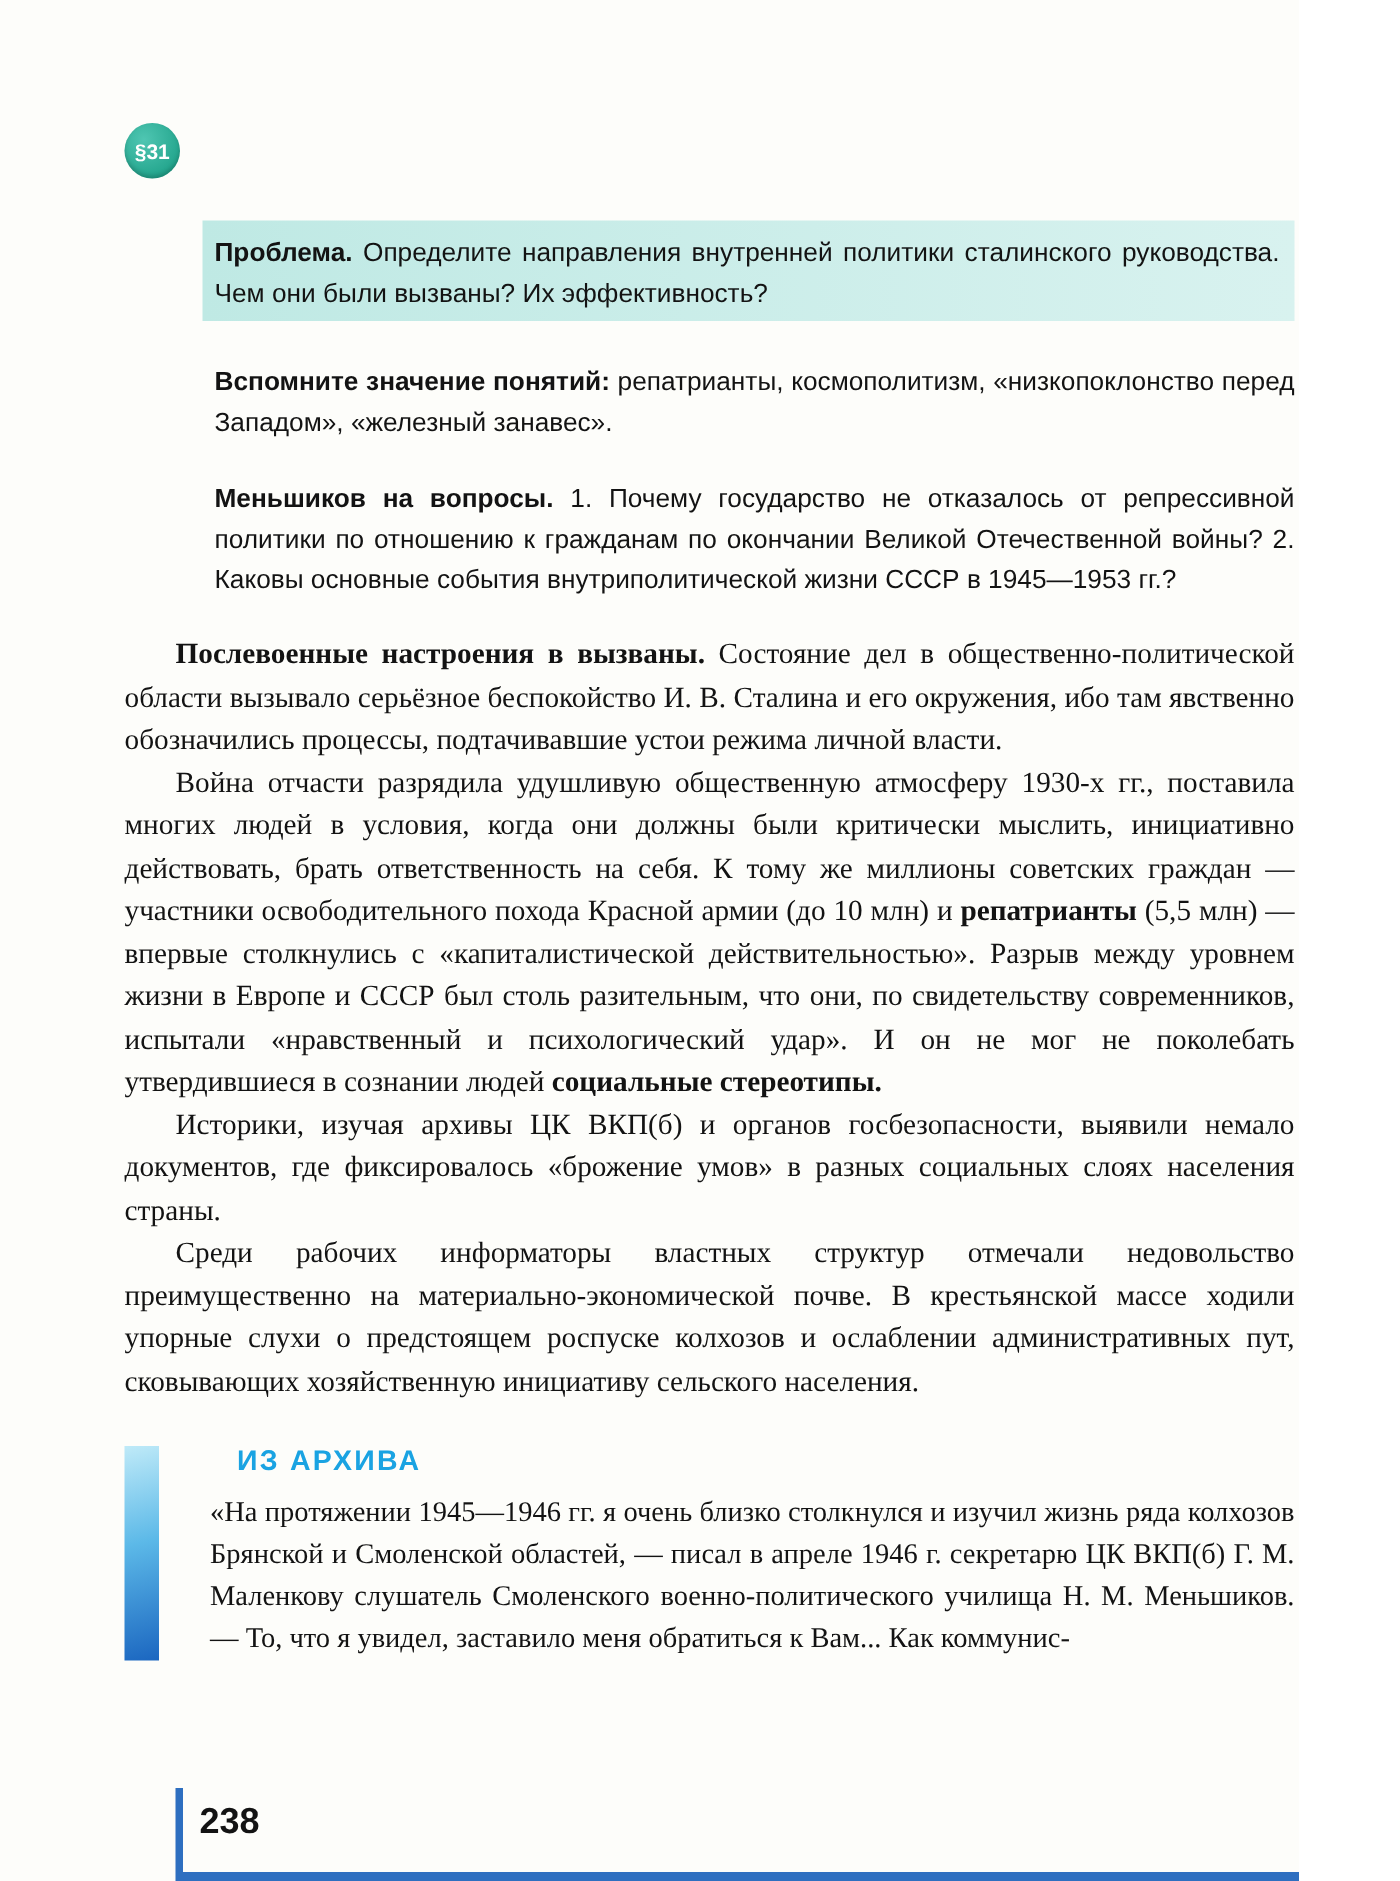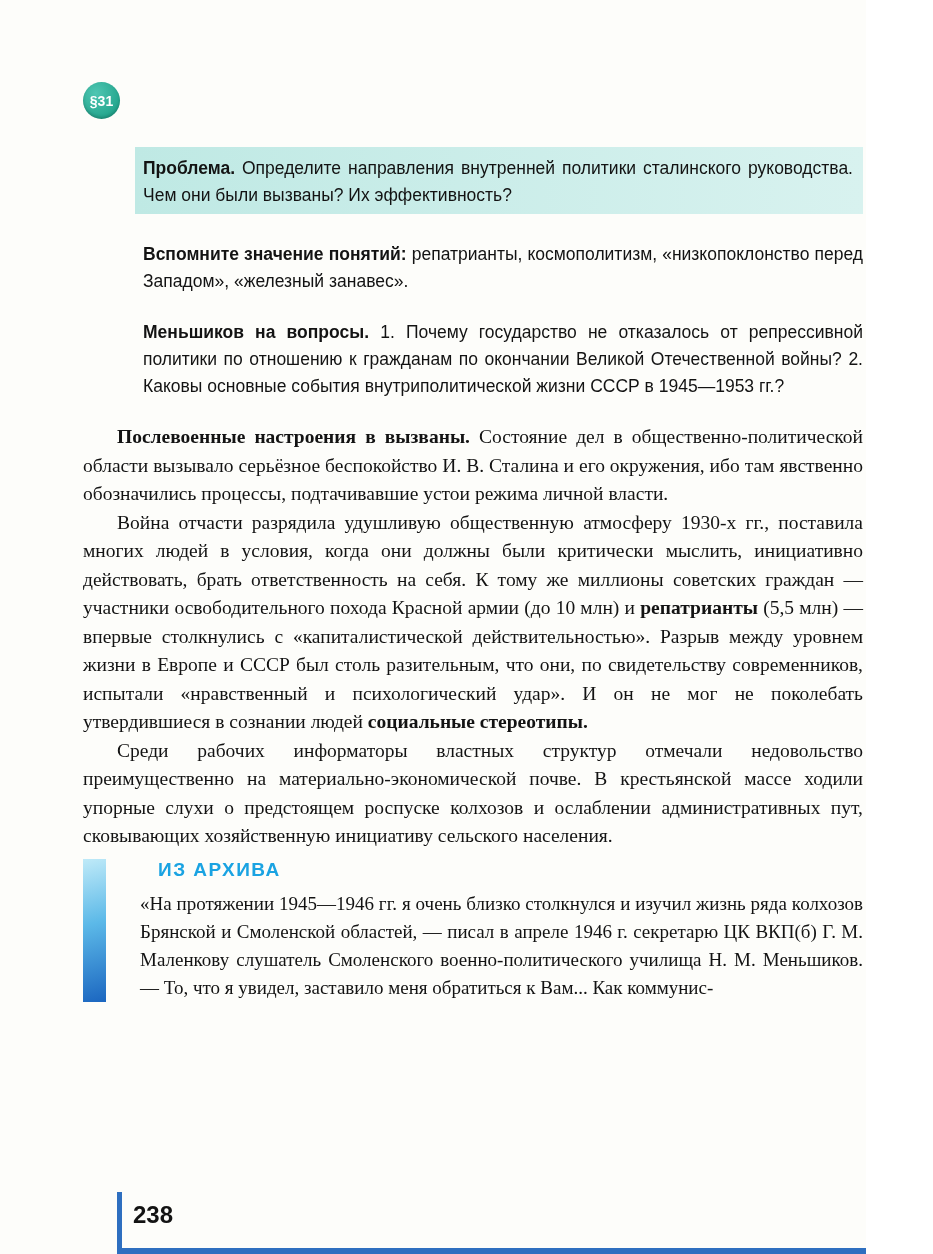--- a/index.html
+++ b/index.html
@@ -29,21 +29,21 @@
     margin:28px 0 16px 52px; padding:8px 10px 5px 8px;
     background: linear-gradient(90deg, var(--problem-bg) 0%, var(--problem-bg2) 100%);
   }
   .recall-block   { margin:27px 0 0 60px; }
   .questions-block{ margin:24px 0 0 60px; }
 
   .body-text { margin-top:23px; font-size:19.5px; line-height:28.5px; text-align:justify; }
   .body-text p { margin:0; text-indent:34px; }
   .b { font-weight:bold; }
 
-  .archive { display:flex; margin-top:8px; }
+  .archive { display:flex; margin-top:28px; }
   .archive-bar {
     width:23px; flex:none; align-self:stretch;
     background: linear-gradient(165deg, var(--bar-light) 0%, #5cb9e8 45%, var(--bar-dark) 100%);
   }
   .archive-content { margin-left:34px; flex:1; }
   .archive-title {
     color: var(--archive-blue);
     font-family:"Liberation Sans", sans-serif; font-weight:bold;
     font-size:19px; letter-spacing:1.5px; padding-left:18px;
   }
@@ -69,20 +69,21 @@
 
     <div class="intro problem-block"><span class="b">Проблема. </span><span>Определите направления внутренней политики сталинского руководства. Чем они были вызваны? Их эффективность?</span></div>
 
     <div class="intro recall-block"><span class="b">Вспомните значение понятий: </span><span>репатрианты, космополитизм, «низкопоклонство перед Западом», «железный занавес».</span></div>
 
     <div class="intro questions-block"><span class="b">Меньшиков на вопросы. </span><span>1. Почему государство не отказалось от репрессивной политики по отношению к гражданам по окончании Великой Отечественной войны? 2. Каковы основные события внутриполитической жизни СССР в 1945—1953 гг.?</span></div>
 
     <div class="body-text">
       <p><span class="b">Послевоенные настроения в вызваны. </span><span>Состояние дел в общественно-политической области вызывало серьёзное беспокойство И. В. Сталина и его окружения, ибо там явственно обозначились процессы, подтачивавшие устои режима личной власти.</span></p>
       <p><span>Война отчасти разрядила удушливую общественную атмосферу 1930-х гг., поставила многих людей в условия, когда они должны были критически мыслить, инициативно действовать, брать ответственность на себя. К тому же миллионы советских граждан — участники освободительного похода Красной армии (до 10 млн) и </span><span class="b">репатрианты</span><span> (5,5 млн) — впервые столкнулись с «капиталистической действительностью». Разрыв между уровнем жизни в Европе и СССР был столь разительным, что они, по свидетельству современников, испытали «нравственный и психологический удар». И он не мог не поколебать утвердившиеся в сознании людей </span><span class="b">социальные стереотипы.</span></p>
+      <p><span>Историки, изучая архивы ЦК ВКП(б) и органов госбезопасности, выявили немало документов, где фиксировалось «брожение умов» в разных социальных слоях населения страны.</span></p>
       <p><span>Среди рабочих информаторы властных структур отмечали недовольство преимущественно на материально-экономической почве. В крестьянской массе ходили упорные слухи о предстоящем роспуске колхозов и ослаблении административных пут, сковывающих хозяйственную инициативу сельского населения.</span></p>
     </div>
 
     <div class="archive">
       <div class="archive-bar"></div>
       <div class="archive-content">
         <div class="archive-title">ИЗ АРХИВА</div>
         <div class="archive-text"><span>«На протяжении 1945—1946 гг. я очень близко столкнулся и изучил жизнь ряда колхозов Брянской и Смоленской областей, — писал в апреле 1946 г. секретарю ЦК ВКП(б) Г. М. Маленкову слушатель Смоленского военно-политического училища Н. М. Меньшиков. — То, что я увидел, заставило меня обратиться к Вам... Как коммунис-</span></div>
       </div>
     </div>

